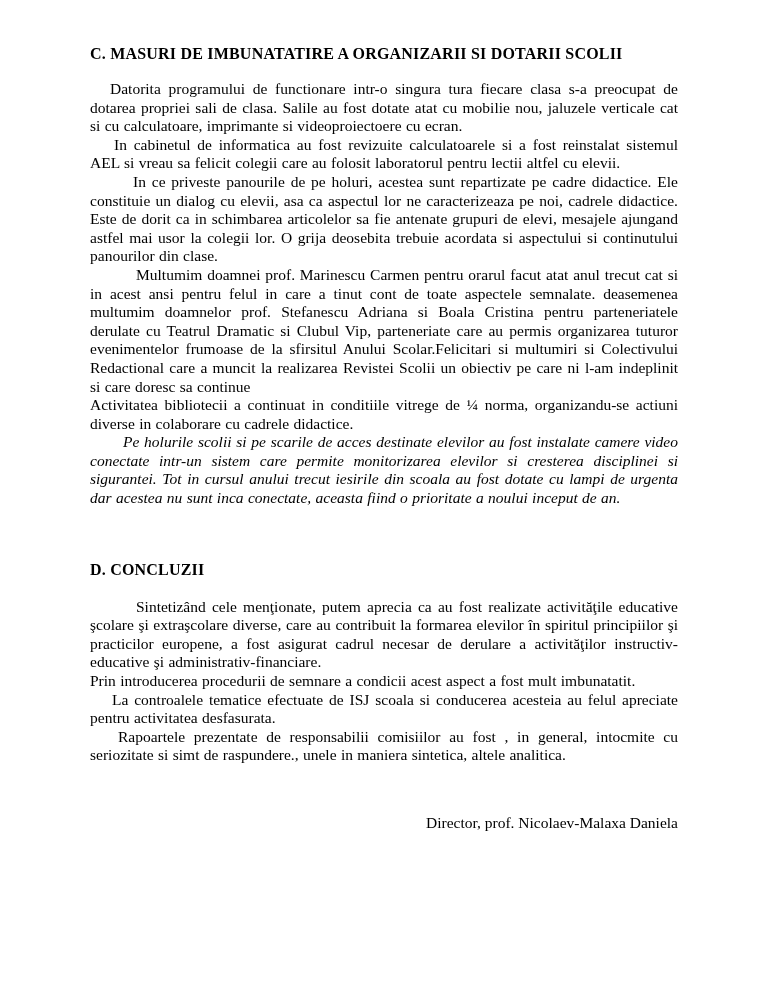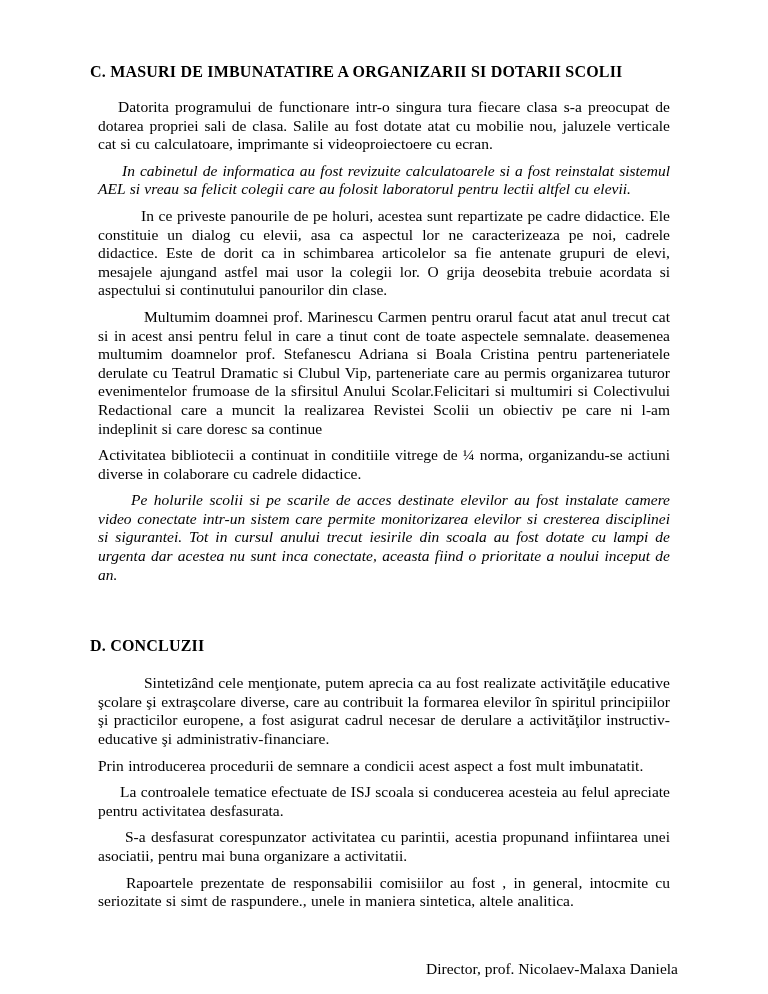--- a/index.html
+++ b/index.html
@@ -11,44 +11,44 @@
     width: 768px;
     height: 994px;
     overflow: hidden;
     font-family: "Liberation Serif", serif;
     color: #000000;
   }
   .page {
     box-sizing: border-box;
     width: 768px;
     height: 876px;
-    padding: 62px 90px 0 90px;
+    padding: 44px 90px 0 90px;
     background: #ffffff;
   }
   .section-heading {
     font-size: 16px;
     font-weight: bold;
     line-height: 19px;
     margin: 0 0 17px 0;
     letter-spacing: 0.2px;
   }
   .section-heading.d-heading {
     margin-top: 52px;
     margin-bottom: 19px;
   }
   p.body-par {
-    margin: 8px;
+    margin: 0;
     font-size: 15.5px;
     line-height: 18.6px;
     text-align: justify;
     word-spacing: 0.5px;
   }
   .ti-0  { text-indent: 0; }
   .ti-20 { text-indent: 20px; }
-  .ti-24 { text-indent: 24px; font-style: italic; }
+  .ti-24 { text-indent: 24px; }
   .ti-43 { text-indent: 43px; }
   .ti-46 { text-indent: 46px; }
   .ti-33 { text-indent: 33px; font-style: italic; }
   .ti-22 { text-indent: 22px; }
   .ti-27 { text-indent: 27px; }
   .ti-28 { text-indent: 28px; }
   .signature {
     margin: 49px 0 16px 0;
     font-size: 15.5px;
     line-height: 18.6px;
@@ -75,19 +75,18 @@
   <p class="body-par ti-33">Pe holurile scolii si pe scarile de acces destinate elevilor au fost instalate camere video conectate intr-un sistem care permite monitorizarea elevilor si cresterea disciplinei si sigurantei. Tot in cursul anului trecut iesirile din scoala au fost dotate cu lampi de urgenta dar acestea nu sunt inca conectate, aceasta fiind o prioritate a noului inceput de an.</p>
 
   <h1 class="section-heading d-heading">D. CONCLUZII</h1>
 
   <p class="body-par ti-46">Sintetizând cele menţionate, putem aprecia ca au fost realizate activităţile educative şcolare şi extraşcolare diverse, care au contribuit la formarea elevilor în spiritul principiilor şi practicilor europene, a fost asigurat cadrul necesar de derulare a activităţilor instructiv-educative şi administrativ-financiare.</p>
 
   <p class="body-par ti-0">Prin introducerea procedurii de semnare a condicii acest aspect a fost mult imbunatatit.</p>
 
   <p class="body-par ti-22">La controalele tematice efectuate de ISJ scoala si conducerea acesteia au felul apreciate pentru activitatea desfasurata.</p>
 
-  <p class="body-par ti-27">S-a desfasurat corespunzator activitatea cu parintii, acestia propunand infiintarea unei asociatii, pentru mai buna organizare a activitatii.</p>
 
   <p class="body-par ti-28">Rapoartele prezentate de responsabilii comisiilor au fost , in general, intocmite cu seriozitate si simt de raspundere., unele in maniera sintetica, altele analitica.</p>
 
   <p class="signature">Director, prof. Nicolaev-Malaxa Daniela</p>
 
 </div>
 
 </body></html>

